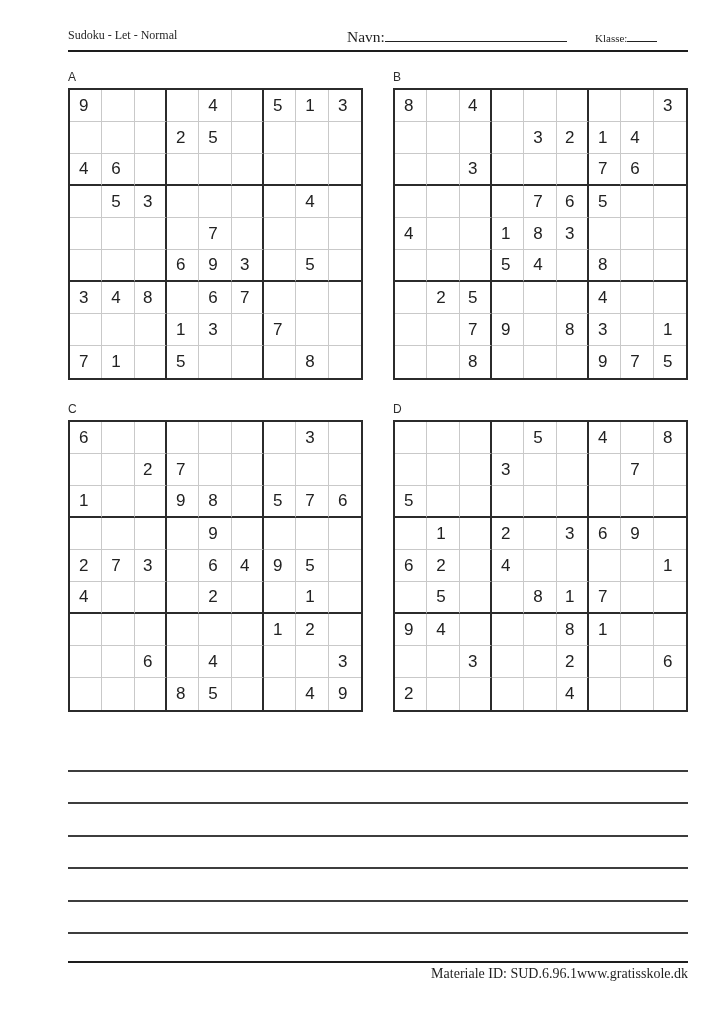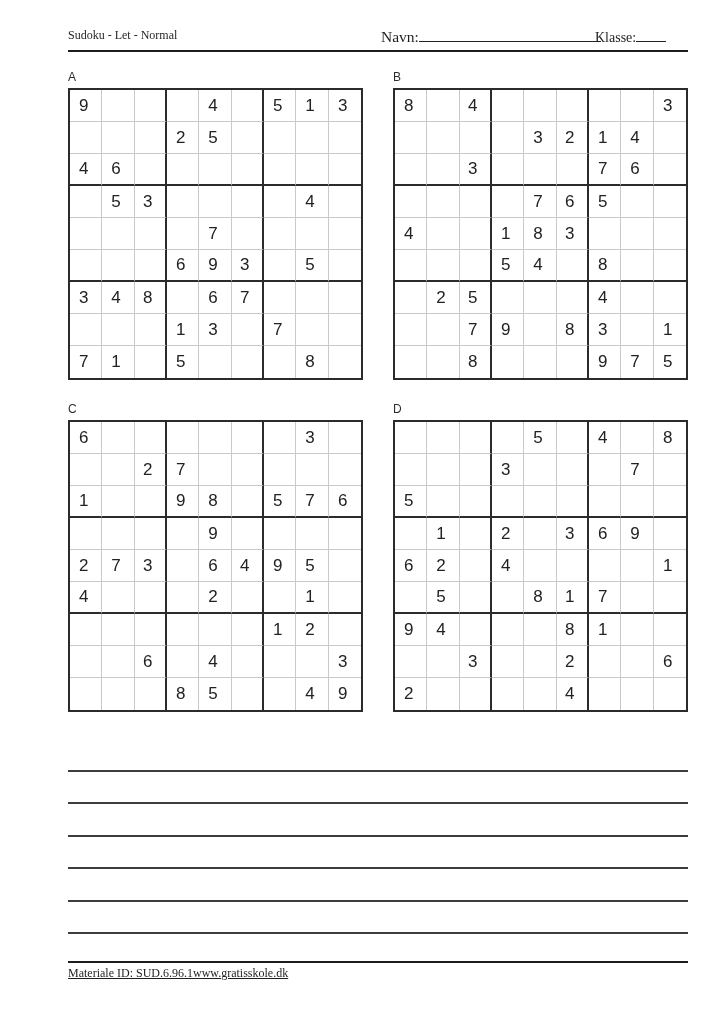--- a/index.html
+++ b/index.html
@@ -5,22 +5,22 @@
   html,body{margin:0;padding:0;background:#fff;}
   body{
     width:724px;height:1024px;position:relative;
     font-family:"Liberation Serif", serif;
     color:#1f1f1f;
   }
   .abs{position:absolute;}
 
   
   .page-title{left:68px;top:28px;font-size:12px;}
-  .navn-group{left:381px;top:28px;font-size:15.5px;}
-  .klasse-group{left:595px;top:28px;font-size:14px;}
+  .navn-group{left:347px;top:28px;font-size:15.5px;}
+  .klasse-group{left:595px;top:28px;font-size:11px;}
   .uline{display:inline-block;border-bottom:1.5px solid #222;height:13px;vertical-align:baseline;}
   .uline-name{width:182px;}
   .uline-class{width:30px;}
   .header-rule{left:68px;top:50px;width:620px;height:0;border-top:2px solid #1d1d1d;}
 
   
   .puzzle{position:absolute;width:295px;}
   .pos-a{left:68px;top:70px;}
   .pos-b{left:393px;top:70px;}
   .pos-c{left:68px;top:402px;}
@@ -46,21 +46,21 @@
   .cell.r8{border-bottom:none;}
   .cell.br{border-right:2px solid #2b2b2b;}
   .cell.bb{border-bottom:2px solid #2b2b2b;}
 
   
   .lines-wrap{left:68px;top:770px;width:620px;display:flex;flex-direction:column;gap:30.4px;}
   .wline{height:0;border-top:2px solid #3d3d3d;width:620px;}
 
   
   .footer-rule{left:68px;top:961px;width:620px;height:0;border-top:2px solid #1d1d1d;}
-  .footer-row{left:68px;top:966px;width:620px;display:flex;justify-content:flex-start;font-size:12px;text-decoration:underline;}
+  .footer-row{left:68px;top:966px;width:620px;display:flex;justify-content:flex-end;font-size:14px;}
 </style>
 </head>
 <body>
 
 <span class="abs page-title">Sudoku - Let - Normal</span>
 <span class="abs navn-group"><span>Navn:</span><span class="uline uline-name"></span></span>
 <span class="abs klasse-group"><span>Klasse:</span><span class="uline uline-class"></span></span>
 <div class="abs header-rule"></div>
 
 <div class="puzzle pos-a">

